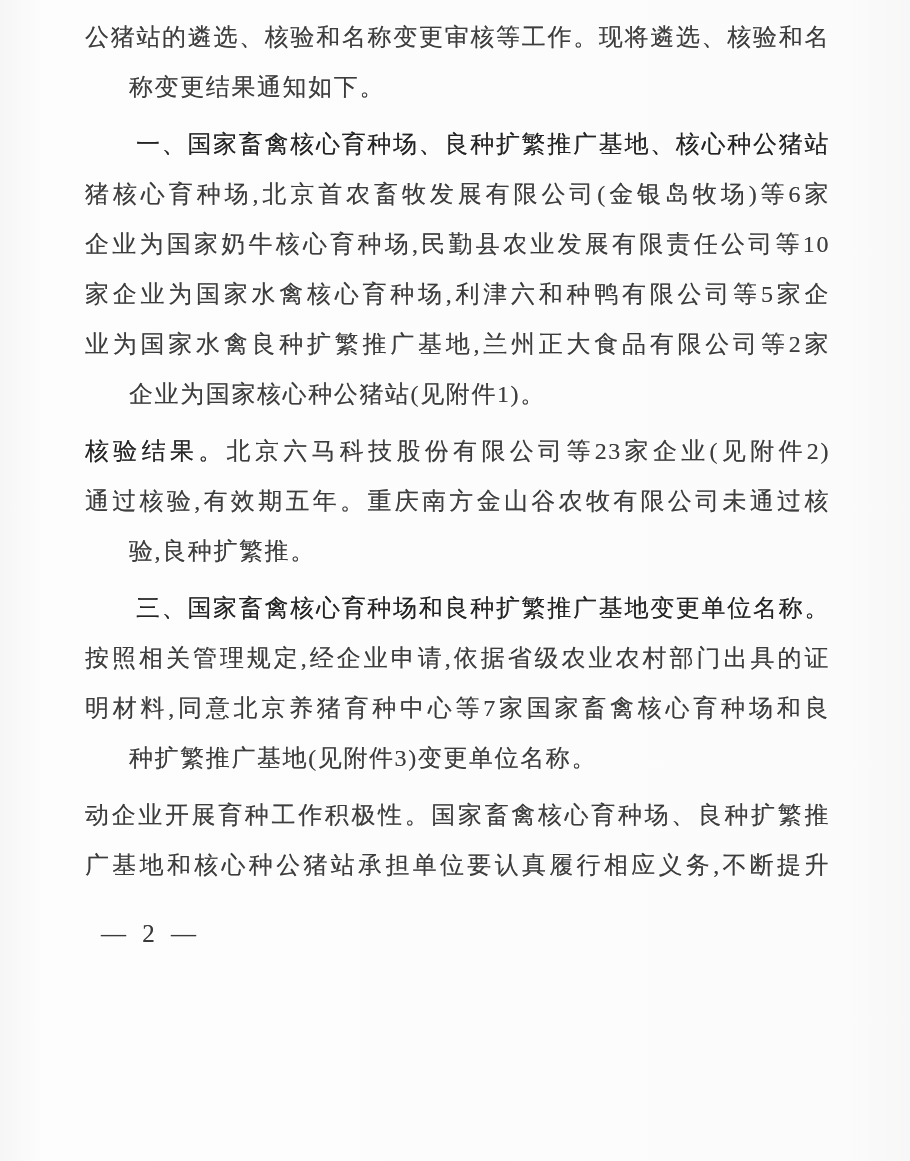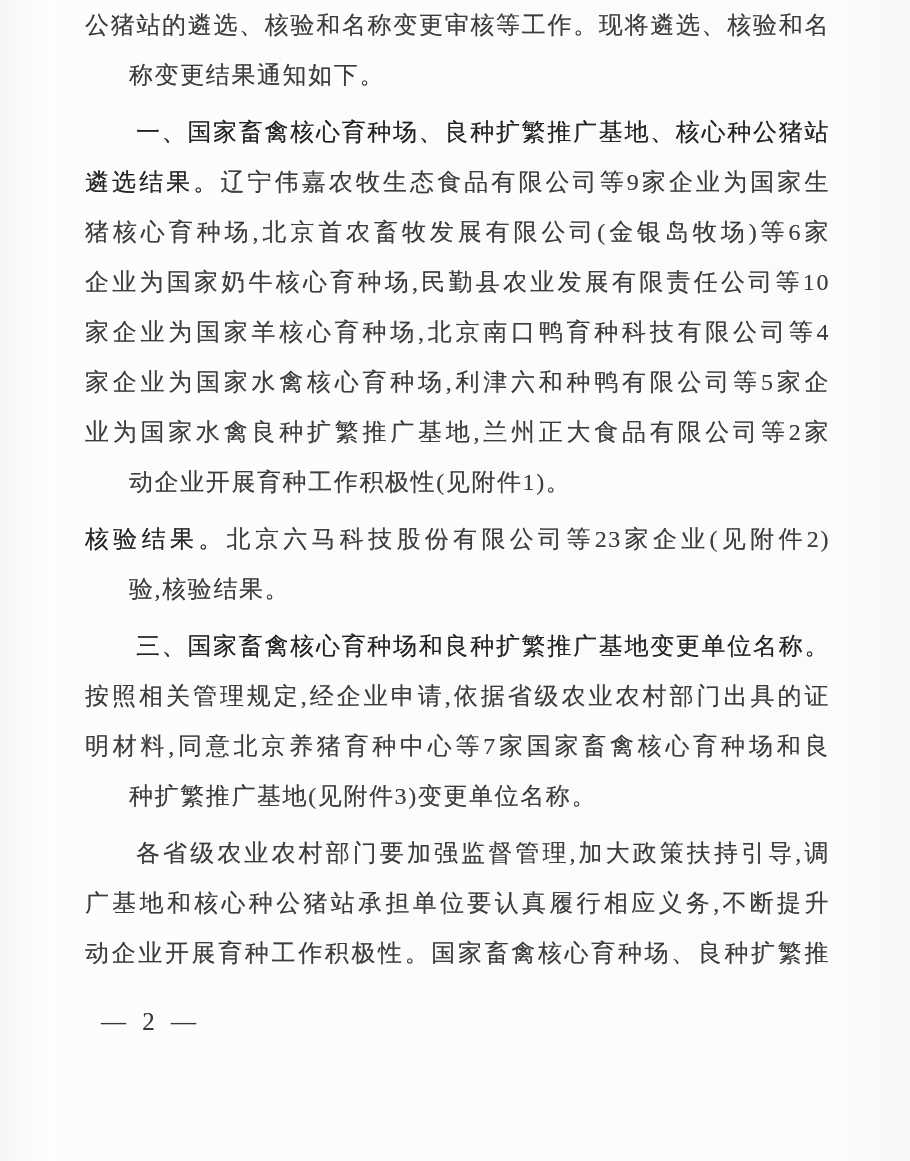--- a/index.html
+++ b/index.html
@@ -7,21 +7,21 @@
   body {
     background: #efefef;
     font-family: "Liberation Serif", "DejaVu Serif", serif;
   }
   .page {
     position: relative;
     width: 910px;
     height: 1161px;
     overflow: hidden;
     background: linear-gradient(90deg, #f6f6f6 0%, #fdfdfd 5%, #fcfcfc 55%, #fbfbfb 93%, #f7f7f7 100%);
-    padding: 0 80px 0 85px;
+    padding: 12px 80px 0 85px;
   }
   .doc { width: 745px; }
   .para { margin-bottom: 7px; }
   .para:last-of-type { margin-bottom: 0; }
   .line {
     font-family: "Liberation Serif", "DejaVu Serif", serif;
     font-size: 24px;
     line-height: 50px;
     height: 50px;
     overflow: hidden;
@@ -59,43 +59,41 @@
 <div class="page">
   <div class="doc">
 
     <div class="para">
       <div class="line fill"><span class="t">公猪站的遴选、核验和名称变更审核等工作。现将遴选、核验和名</span></div>
       <div class="line end"><span class="t">称变更结果通知如下。</span></div>
     </div>
 
     <div class="para">
       <div class="line fill indent"><span class="b">一、国家畜禽核心育种场、良种扩繁推广基地、核心种公猪站</span></div>
-      <div class="line fill"><span class="b">遴选结果。</span><span class="t">辽宁伟嘉农牧生态食品有限公司等9家企业为国家生</span></div>
       <div class="line fill"><span class="t">猪核心育种场,北京首农畜牧发展有限公司(金银岛牧场)等6家</span></div>
       <div class="line fill"><span class="t">企业为国家奶牛核心育种场,民勤县农业发展有限责任公司等10</span></div>
-      <div class="line fill"><span class="t">家企业为国家羊核心育种场,北京南口鸭育种科技有限公司等4</span></div>
       <div class="line fill"><span class="t">家企业为国家水禽核心育种场,利津六和种鸭有限公司等5家企</span></div>
       <div class="line fill"><span class="t">业为国家水禽良种扩繁推广基地,兰州正大食品有限公司等2家</span></div>
-      <div class="line end"><span class="t">动企业开展育种工作积极性(见附件1)。</span></div>
+      <div class="line end"><span class="t">企业为国家核心种公猪站(见附件1)。</span></div>
     </div>
 
     <div class="para">
       <div class="line fill"><span class="b">核验结果。</span><span class="t">北京六马科技股份有限公司等23家企业(见附件2)</span></div>
-      <div class="line end"><span class="t">验,核验结果。</span></div>
+      <div class="line fill"><span class="t">通过核验,有效期五年。重庆南方金山谷农牧有限公司未通过核</span></div>
+      <div class="line end"><span class="t">验,良种扩繁推。</span></div>
     </div>
 
     <div class="para">
       <div class="line fill indent"><span class="b">三、国家畜禽核心育种场和良种扩繁推广基地变更单位名称。</span></div>
       <div class="line fill"><span class="t">按照相关管理规定,经企业申请,依据省级农业农村部门出具的证</span></div>
       <div class="line fill"><span class="t">明材料,同意北京养猪育种中心等7家国家畜禽核心育种场和良</span></div>
       <div class="line end"><span class="t">种扩繁推广基地(见附件3)变更单位名称。</span></div>
     </div>
 
     <div class="para">
-      <div class="line fill indent"><span class="t">各省级农业农村部门要加强监督管理,加大政策扶持引导,调</span></div>
+      <div class="line fill"><span class="t">动企业开展育种工作积极性。国家畜禽核心育种场、良种扩繁推</span></div>
       <div class="line fill"><span class="t">广基地和核心种公猪站承担单位要认真履行相应义务,不断提升</span></div>
-      <div class="line fill"><span class="t">动企业开展育种工作积极性。国家畜禽核心育种场、良种扩繁推</span></div>
     </div>
 
   </div>
 
   <div class="pagenum">— 2 —</div>
 </div>
 
 </body></html>

